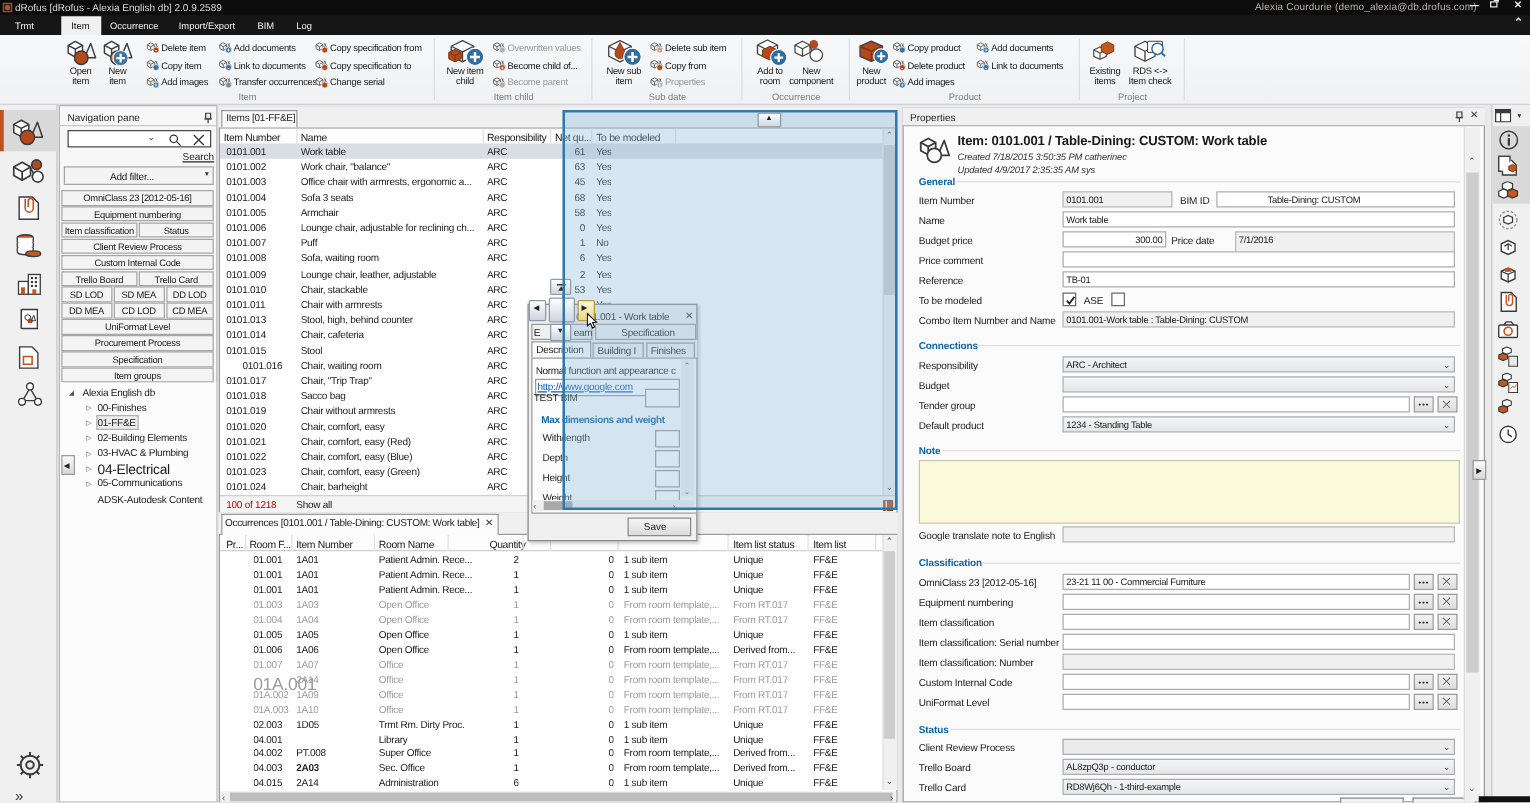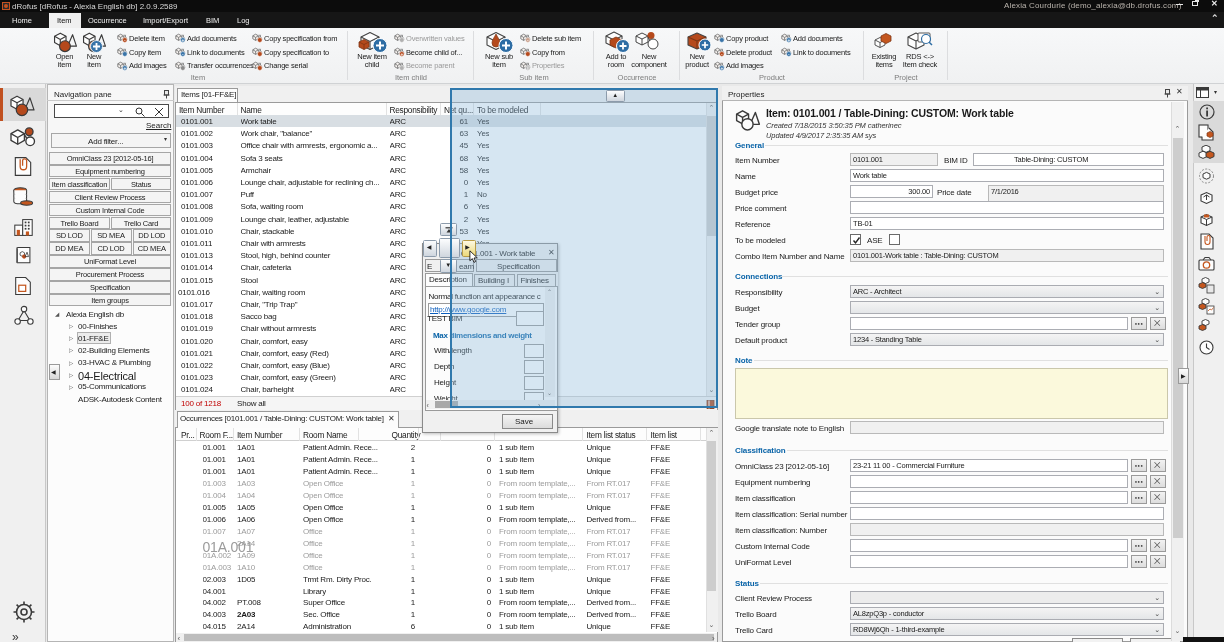--- a/index.html
+++ b/index.html
@@ -26,42 +26,42 @@
     <circle cx="4" cy="4" r="2" fill="#c25221"></circle>
   </svg>
 <div class="a " style="left:12px;top:1.5px;color:#d8d8d8;font-size:8px;letter-spacing:0px;">dRofus [dRofus - Alexia English db] 2.0.9.2589</div>
 <div class="a " style="left:1004px;top:1px;color:#b9b3ac;font-size:8px;letter-spacing:0.15px;">Alexia Courdurie (demo_alexia@db.drofus.com)</div>
 <div class="a" style="left:1176px;top:3.5px;width:7px;height:1.5px;background:#e8e8e8;"></div>
 <div class="a" style="left:1192px;top:1px;width:6px;height:5px;border:1px solid #e8e8e8;"></div>
 <div class="a" style="left:1194.5px;top:0px;width:4px;height:2px;border-top:1px solid #e8e8e8;border-right:1px solid #e8e8e8;"></div>
 <div class="a " style="left:1211px;top:-1px;color:#f0f0f0;font-size:8px;font-weight:bold;">✕</div>
 <div class="a" style="left:0px;top:12px;width:1224px;height:16px;background:#161616;"></div>
 <div class="a" style="left:49px;top:12.5px;width:32px;height:15.5px;background:#f0f0f0;"></div>
-<div class="a " style="left:12px;top:15.5px;color:#f0f0f0;font-size:7.5px;">Home</div>
+<div class="a " style="left:12px;top:15.5px;color:#f0f0f0;font-size:7.5px;">Trmt</div>
 <div class="a " style="left:57px;top:15.5px;color:#111;font-size:7.5px;">Item</div>
 <div class="a " style="left:88px;top:15.5px;color:#f0f0f0;font-size:7.5px;">Occurrence</div>
 <div class="a " style="left:143px;top:15.5px;color:#f0f0f0;font-size:7.5px;">Import/Export</div>
 <div class="a " style="left:206px;top:15.5px;color:#f0f0f0;font-size:7.5px;">BIM</div>
 <div class="a " style="left:237px;top:15.5px;color:#f0f0f0;font-size:7.5px;">Log</div>
 <div class="a " style="left:1211px;top:13px;color:#e0e0e0;font-size:9px;font-weight:bold;">⌃</div>
 <div class="a" style="left:0px;top:28px;width:1224px;height:56px;background:linear-gradient(#f7f8f9,#f0f1f2);border-bottom:1px solid #d0d2d4;"></div>
 <div class="a" style="left:347px;top:31px;width:1px;height:49px;background:#dcdddf;"></div>
 <div class="a" style="left:473px;top:31px;width:1px;height:49px;background:#dcdddf;"></div>
 <div class="a" style="left:593px;top:31px;width:1px;height:49px;background:#dcdddf;"></div>
 <div class="a" style="left:679px;top:31px;width:1px;height:49px;background:#dcdddf;"></div>
 <div class="a" style="left:863px;top:31px;width:1px;height:49px;background:#dcdddf;"></div>
 <div class="a" style="left:947px;top:31px;width:1px;height:49px;background:#dcdddf;"></div>
 <div class="a " style="left:50px;top:72.5px;">
     <div class="glabel" style="width:296px;">Item</div>
   </div>
 <div class="a " style="left:350px;top:72.5px;">
     <div class="glabel" style="width:122px;">Item child</div>
   </div>
 <div class="a " style="left:476px;top:72.5px;">
-    <div class="glabel" style="width:116px;">Sub item</div>
+    <div class="glabel" style="width:116px;">Sub date</div>
   </div>
 <div class="a " style="left:596px;top:72.5px;">
     <div class="glabel" style="width:82px;">Occurrence</div>
   </div>
 <div class="a " style="left:682px;top:72.5px;">
     <div class="glabel" style="width:180px;">Product</div>
   </div>
 <div class="a " style="left:866px;top:72.5px;">
     <div class="glabel" style="width:80px;">Project</div>
   </div>
@@ -586,21 +586,21 @@
 <div class="a cell" style="left:477px;top:239px;font-size:8px;">Yes</div>
 <div class="a cell" style="left:181px;top:251.2px;font-size:8px;">0101.013</div>
 <div class="a cell" style="left:240.5px;top:251.2px;font-size:8px;width:142px;">Stool, high, behind counter</div>
 <div class="a cell" style="left:389.5px;top:251.2px;font-size:8px;">ARC</div>
 <div class="a cell" style="left:181px;top:263.4px;font-size:8px;">0101.014</div>
 <div class="a cell" style="left:240.5px;top:263.4px;font-size:8px;width:142px;">Chair, cafeteria</div>
 <div class="a cell" style="left:389.5px;top:263.4px;font-size:8px;">ARC</div>
 <div class="a cell" style="left:181px;top:275.6px;font-size:8px;">0101.015</div>
 <div class="a cell" style="left:240.5px;top:275.6px;font-size:8px;width:142px;">Stool</div>
 <div class="a cell" style="left:389.5px;top:275.6px;font-size:8px;">ARC</div>
-<div class="a cell" style="left:178px;top:287.8px;font-size:8px;">0101.016</div>
+<div class="a cell" style="left:194px;top:287.8px;font-size:8px;">0101.016</div>
 <div class="a cell" style="left:240.5px;top:287.8px;font-size:8px;width:142px;">Chair, waiting room</div>
 <div class="a cell" style="left:389.5px;top:287.8px;font-size:8px;">ARC</div>
 <div class="a cell" style="left:181px;top:300px;font-size:8px;">0101.017</div>
 <div class="a cell" style="left:240.5px;top:300px;font-size:8px;width:142px;">Chair, "Trip Trap"</div>
 <div class="a cell" style="left:389.5px;top:300px;font-size:8px;">ARC</div>
 <div class="a cell" style="left:181px;top:312.2px;font-size:8px;">0101.018</div>
 <div class="a cell" style="left:240.5px;top:312.2px;font-size:8px;width:142px;">Sacco bag</div>
 <div class="a cell" style="left:389.5px;top:312.2px;font-size:8px;">ARC</div>
 <div class="a cell" style="left:181px;top:324.4px;font-size:8px;">0101.019</div>
 <div class="a cell" style="left:240.5px;top:324.4px;font-size:8px;width:142px;">Chair without armrests</div>

